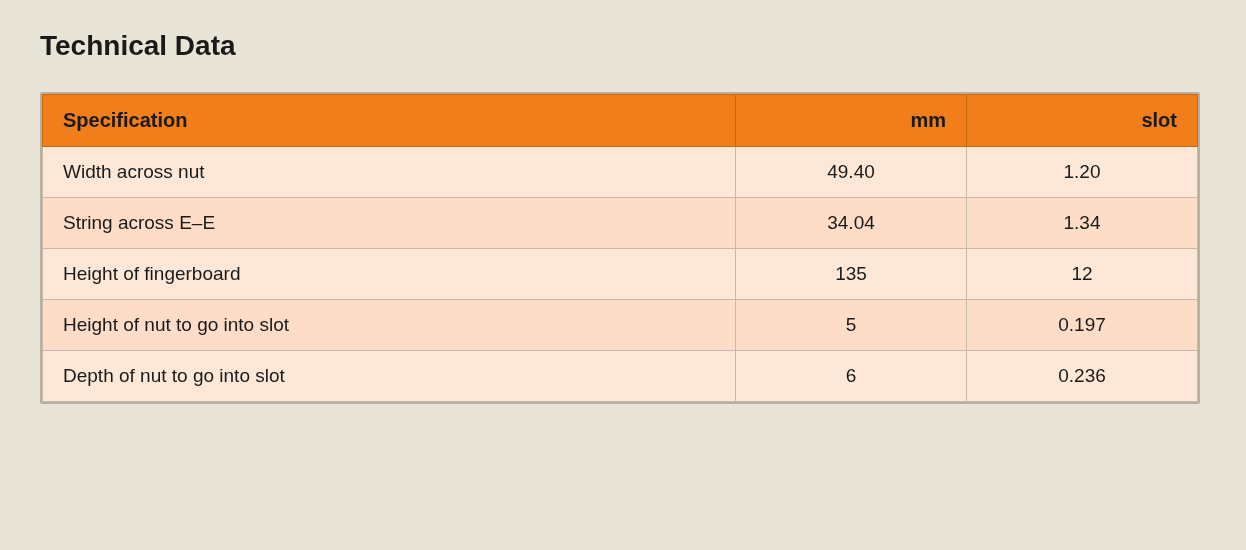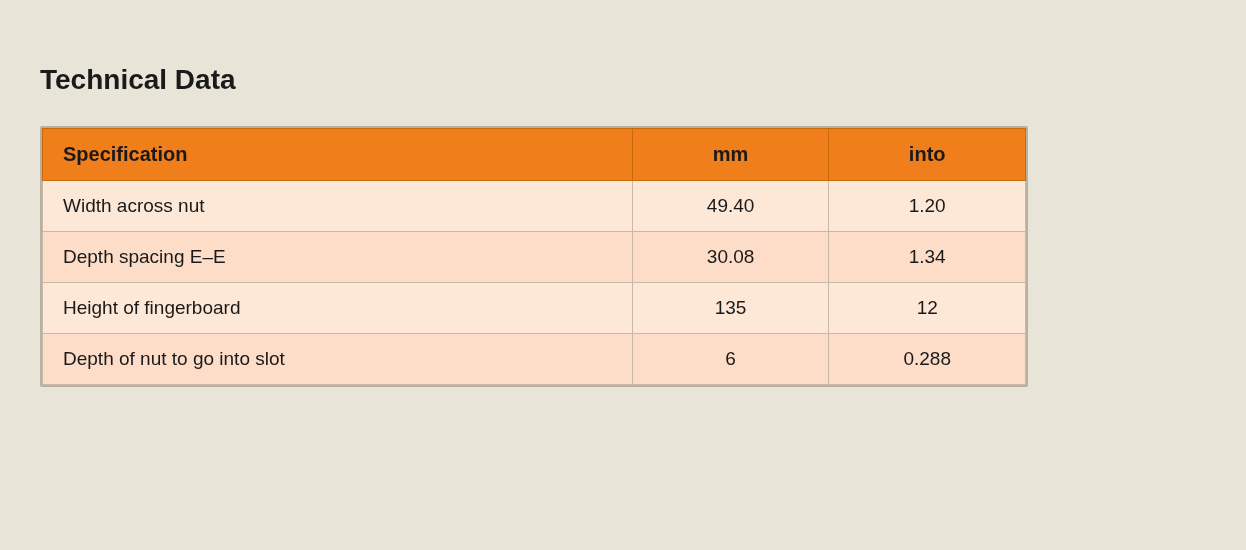--- a/index.html
+++ b/index.html
@@ -16,42 +16,41 @@
       display: flex;
       flex-direction: column;
       padding: 30px 40px;
     }
 
     .page-title {
       font-size: 28px;
       font-weight: 900;
       color: #1a1a1a;
       margin-bottom: 30px;
-      margin-top: 34px;
     }
 
     .table-wrapper {
       border: 2px solid #b8b0a0;
       border-radius: 2px;
       overflow: hidden;
-      width: 988px;
+      width: 1160px;
     }
 
     table {
       width: 100%;
       border-collapse: collapse;
     }
 
     thead tr th {
       background-color: #f07e1a;
       color: #1a1a1a;
       font-weight: 800;
       font-size: 20px;
       padding: 14px 20px;
-      text-align: center;
+      text-align: right;
       border: 1px solid #c96a0a;
     }
 
     thead tr th:first-child {
       text-align: left;
       width: 60%;
     }
 
     thead tr th:nth-child(2),
     thead tr th:nth-child(3) {
@@ -79,39 +78,44 @@
 <body>
 
 <h1 class="page-title">Technical Data</h1>
 
 <div class="table-wrapper">
   <table>
     <thead>
       <tr>
         <th>Specification</th>
         <th>mm</th>
-        <th>into</th>
+        <th>slot</th>
       </tr>
     </thead>
     <tbody id="table-body">
     <tr>
           <td>Width across nut</td>
           <td>49.40</td>
           <td>1.20</td>
         </tr>
         <tr>
-          <td>Depth spacing E–E</td>
-          <td>30.08</td>
+          <td>String across E–E</td>
+          <td>34.04</td>
           <td>1.34</td>
         </tr>
         <tr>
           <td>Height of fingerboard</td>
           <td>135</td>
           <td>12</td>
         </tr>
         <tr>
+          <td>Height of nut to go into slot</td>
+          <td>5</td>
+          <td>0.197</td>
+        </tr>
+        <tr>
           <td>Depth of nut to go into slot</td>
           <td>6</td>
-          <td>0.288</td>
+          <td>0.236</td>
         </tr>
       </tbody>
   </table>
 </div>
 
 </body></html>

